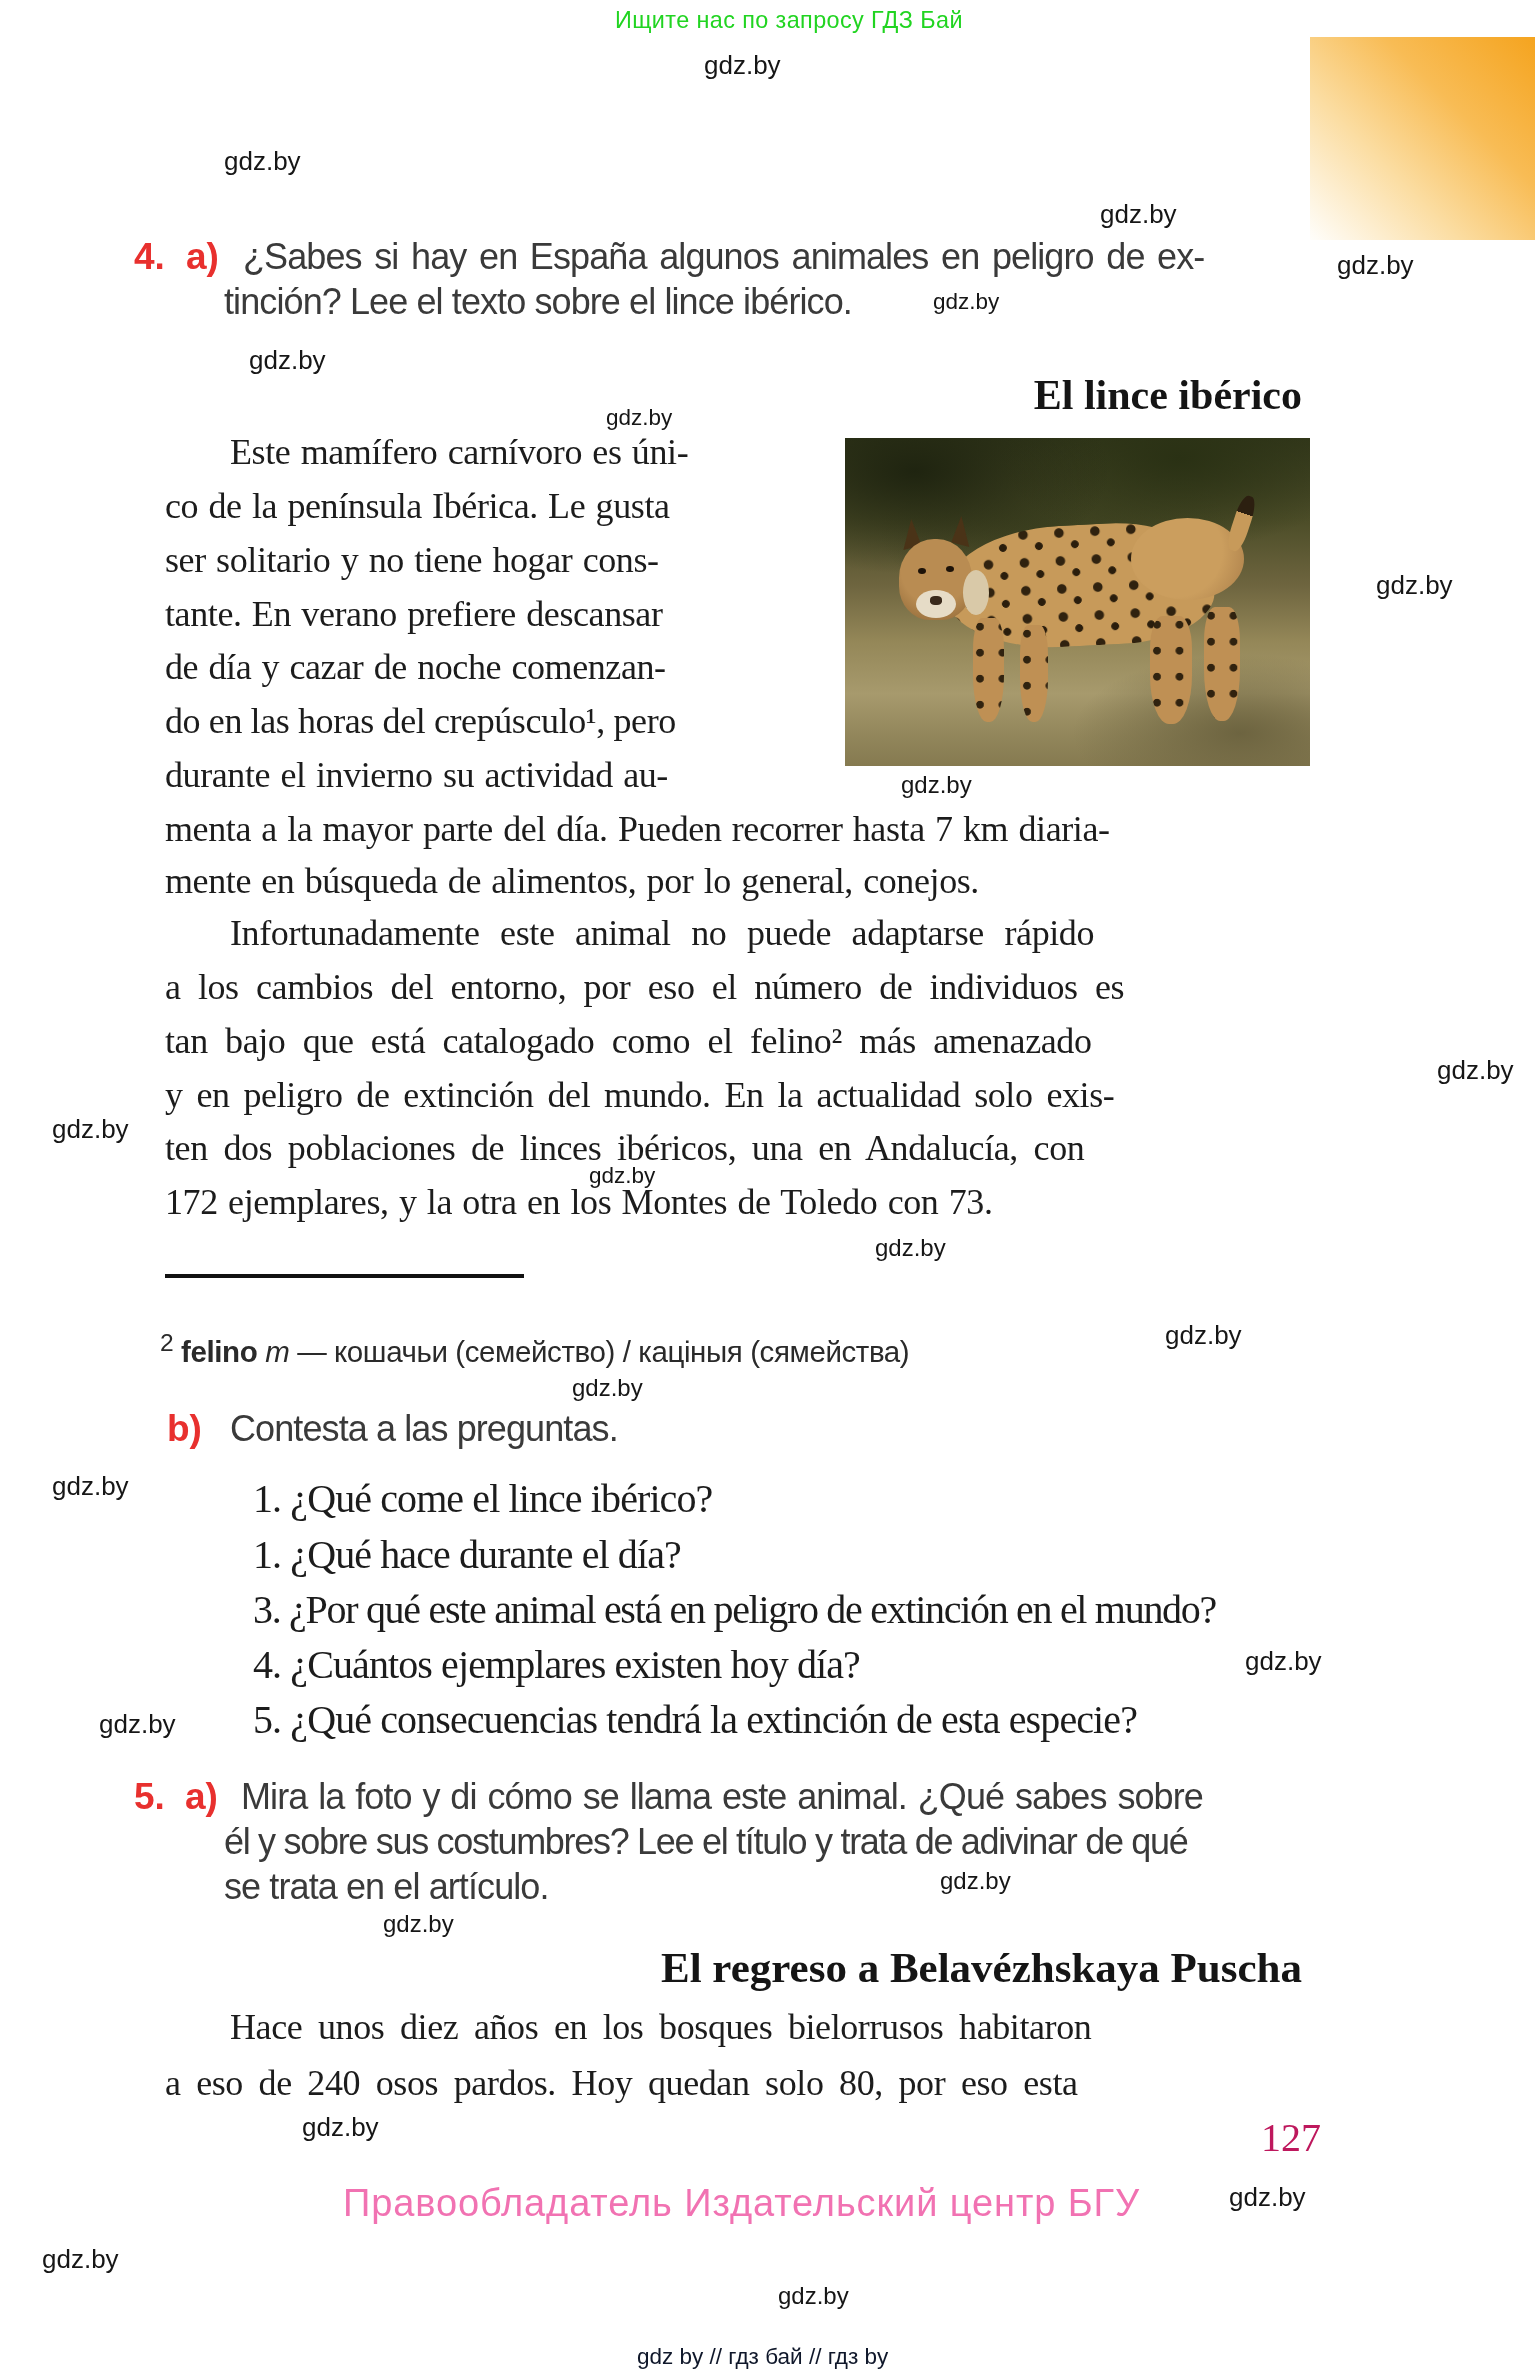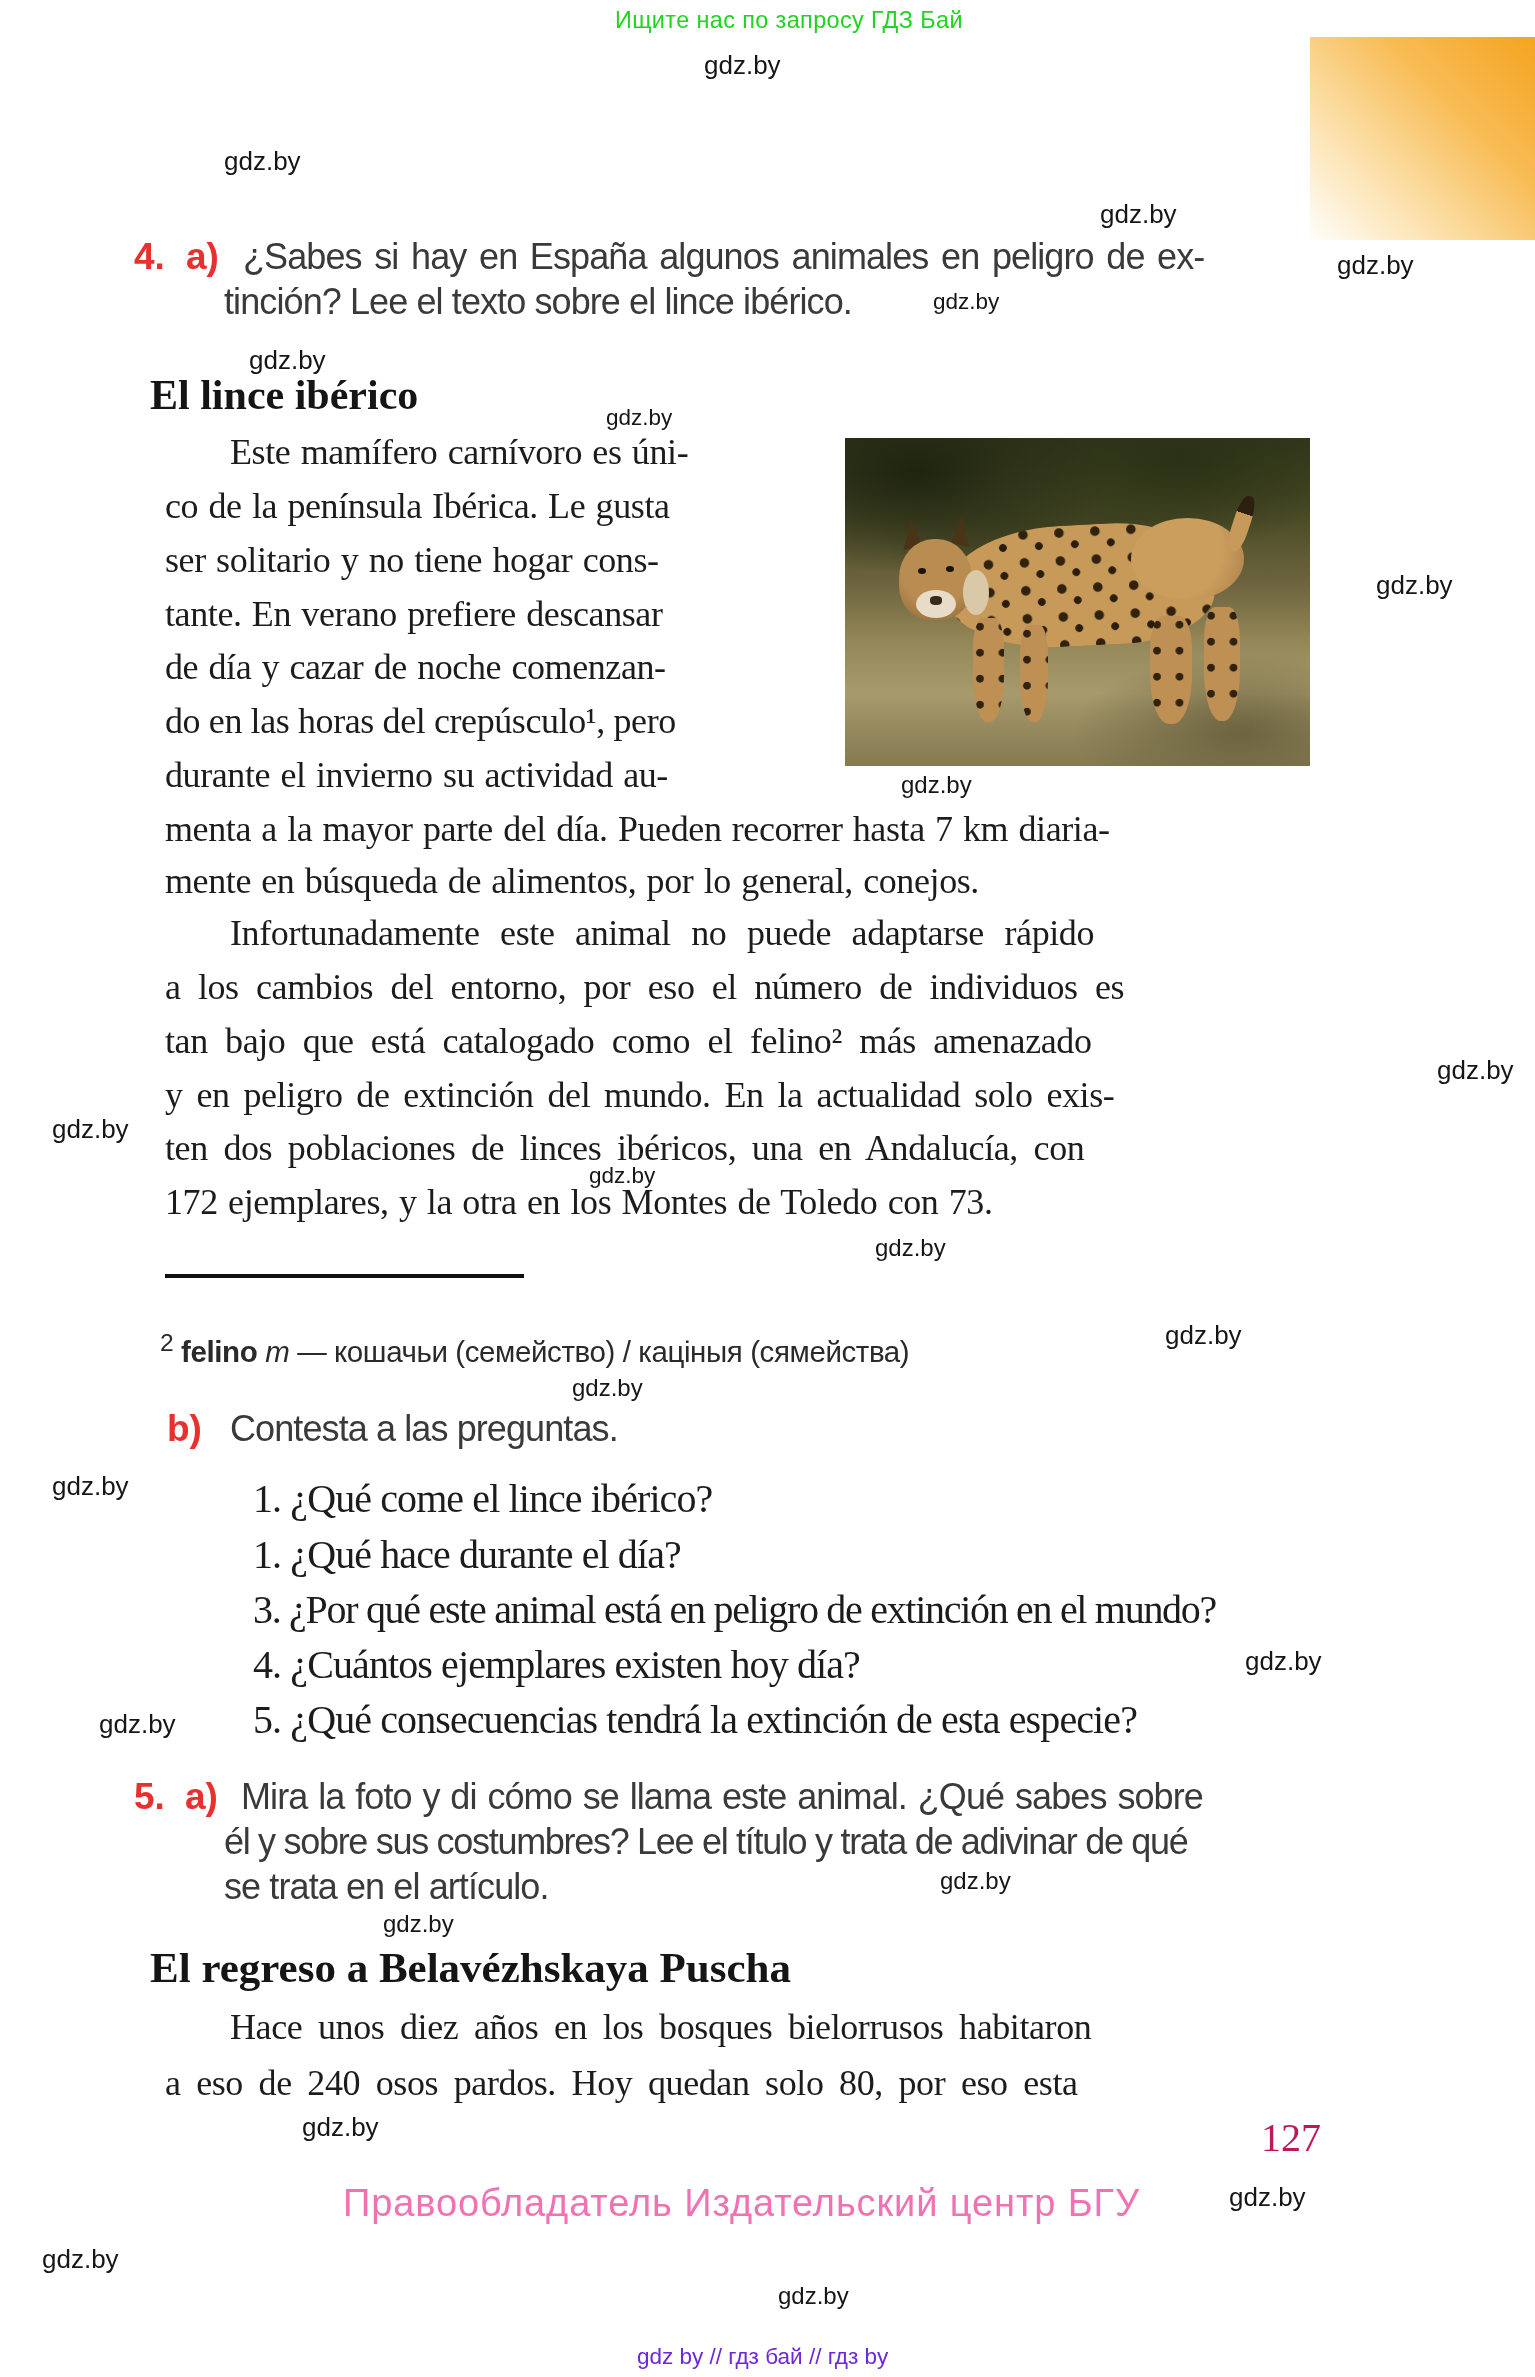--- a/index.html
+++ b/index.html
@@ -16,34 +16,34 @@
   
   .corner{
     left:1310px;top:37px;width:225px;height:203px;
     background:linear-gradient(225deg,#f5a41f 0%,#f8bc55 35%,#fbdda2 65%,#fffefb 100%);
   }
   
   .instr{font-size:36px;letter-spacing:-0.9px;color:#3a3a3a;}
   .rednum{color:#e8302e;font-weight:bold;font-size:37px;}
   .bl{font-family:"Liberation Serif",serif;font-size:36px;letter-spacing:-0.4px;color:#1c1c1c;}
   .t1{font-family:"Liberation Serif",serif;font-weight:bold;font-size:42px;color:#151515;}
-  .center-col{left:150px;width:1145px;text-align:left;}
+  .center-col{left:157px;width:1145px;text-align:right;}
   .q{font-family:"Liberation Serif",serif;font-size:40px;letter-spacing:-0.9px;color:#1c1c1c;}
   
   .fn{font-size:29.5px;color:#2a2a2a;letter-spacing:-0.4px;}
   .fn b{font-weight:bold;}
   .fn i{font-style:italic;}
   .fnrule{left:165px;top:1274px;width:359px;height:3.5px;background:#111;}
   
   .ws2{word-spacing:1.7px}.ws4{word-spacing:3.5px}.ws6{word-spacing:5.2px}
   .ws8{word-spacing:7px}.ws10{word-spacing:8.7px}.ws14{word-spacing:12px}
   
   .pagenum{font-family:"Liberation Serif",serif;font-size:40px;color:#be185d;}
   .pink{color:#f172b2;font-size:38px;letter-spacing:0.9px;}
-  .blue{color:#6d28d9;font-size:22.5px;}
+  .blue{color:#0f172a;font-size:22.5px;}
   
   .photo{
     left:845px;top:438px;width:465px;height:328px;overflow:hidden;
     background:
       radial-gradient(ellipse 60% 45% at 15% 10%, #1f2410 0%, rgba(31,36,16,0) 70%),
       radial-gradient(ellipse 55% 40% at 72% 6%, #2a3114 0%, rgba(42,49,20,0) 70%),
       radial-gradient(ellipse 50% 35% at 45% 28%, #3e4220 0%, rgba(62,66,32,0) 75%),
       radial-gradient(ellipse 45% 30% at 85% 90%, #6d6440 0%, rgba(109,100,64,0) 80%),
       linear-gradient(180deg,#33381b 0%,#4c4d28 25%,#6e653f 45%,#948758 62%,#a79a6d 78%,#93875c 90%,#857a50 100%);
   }

